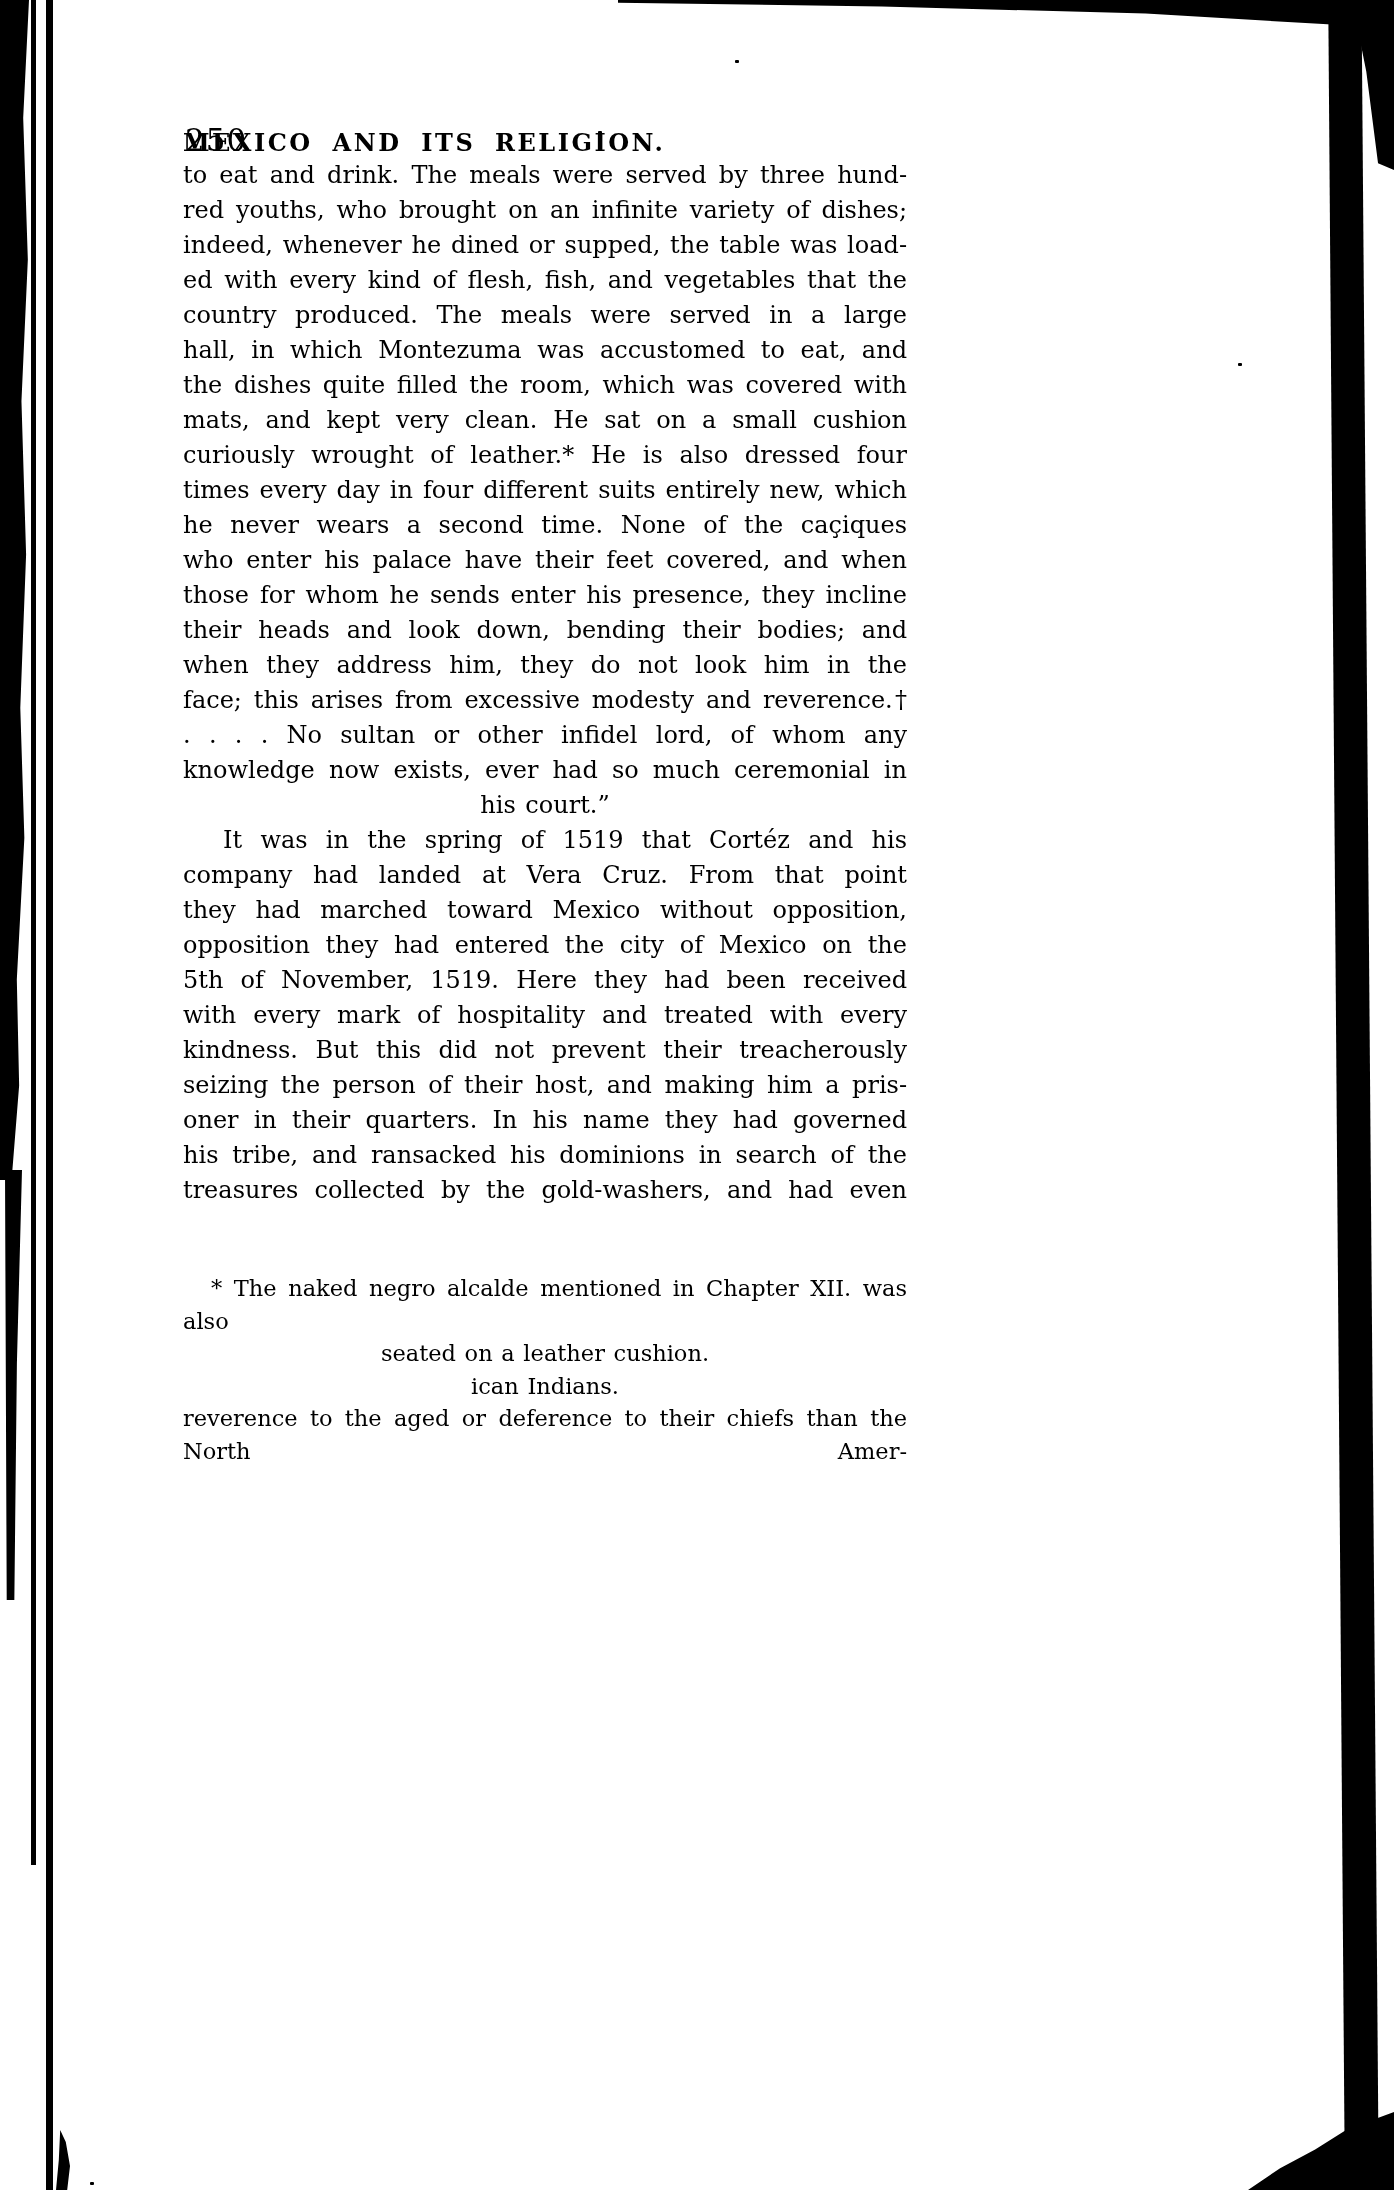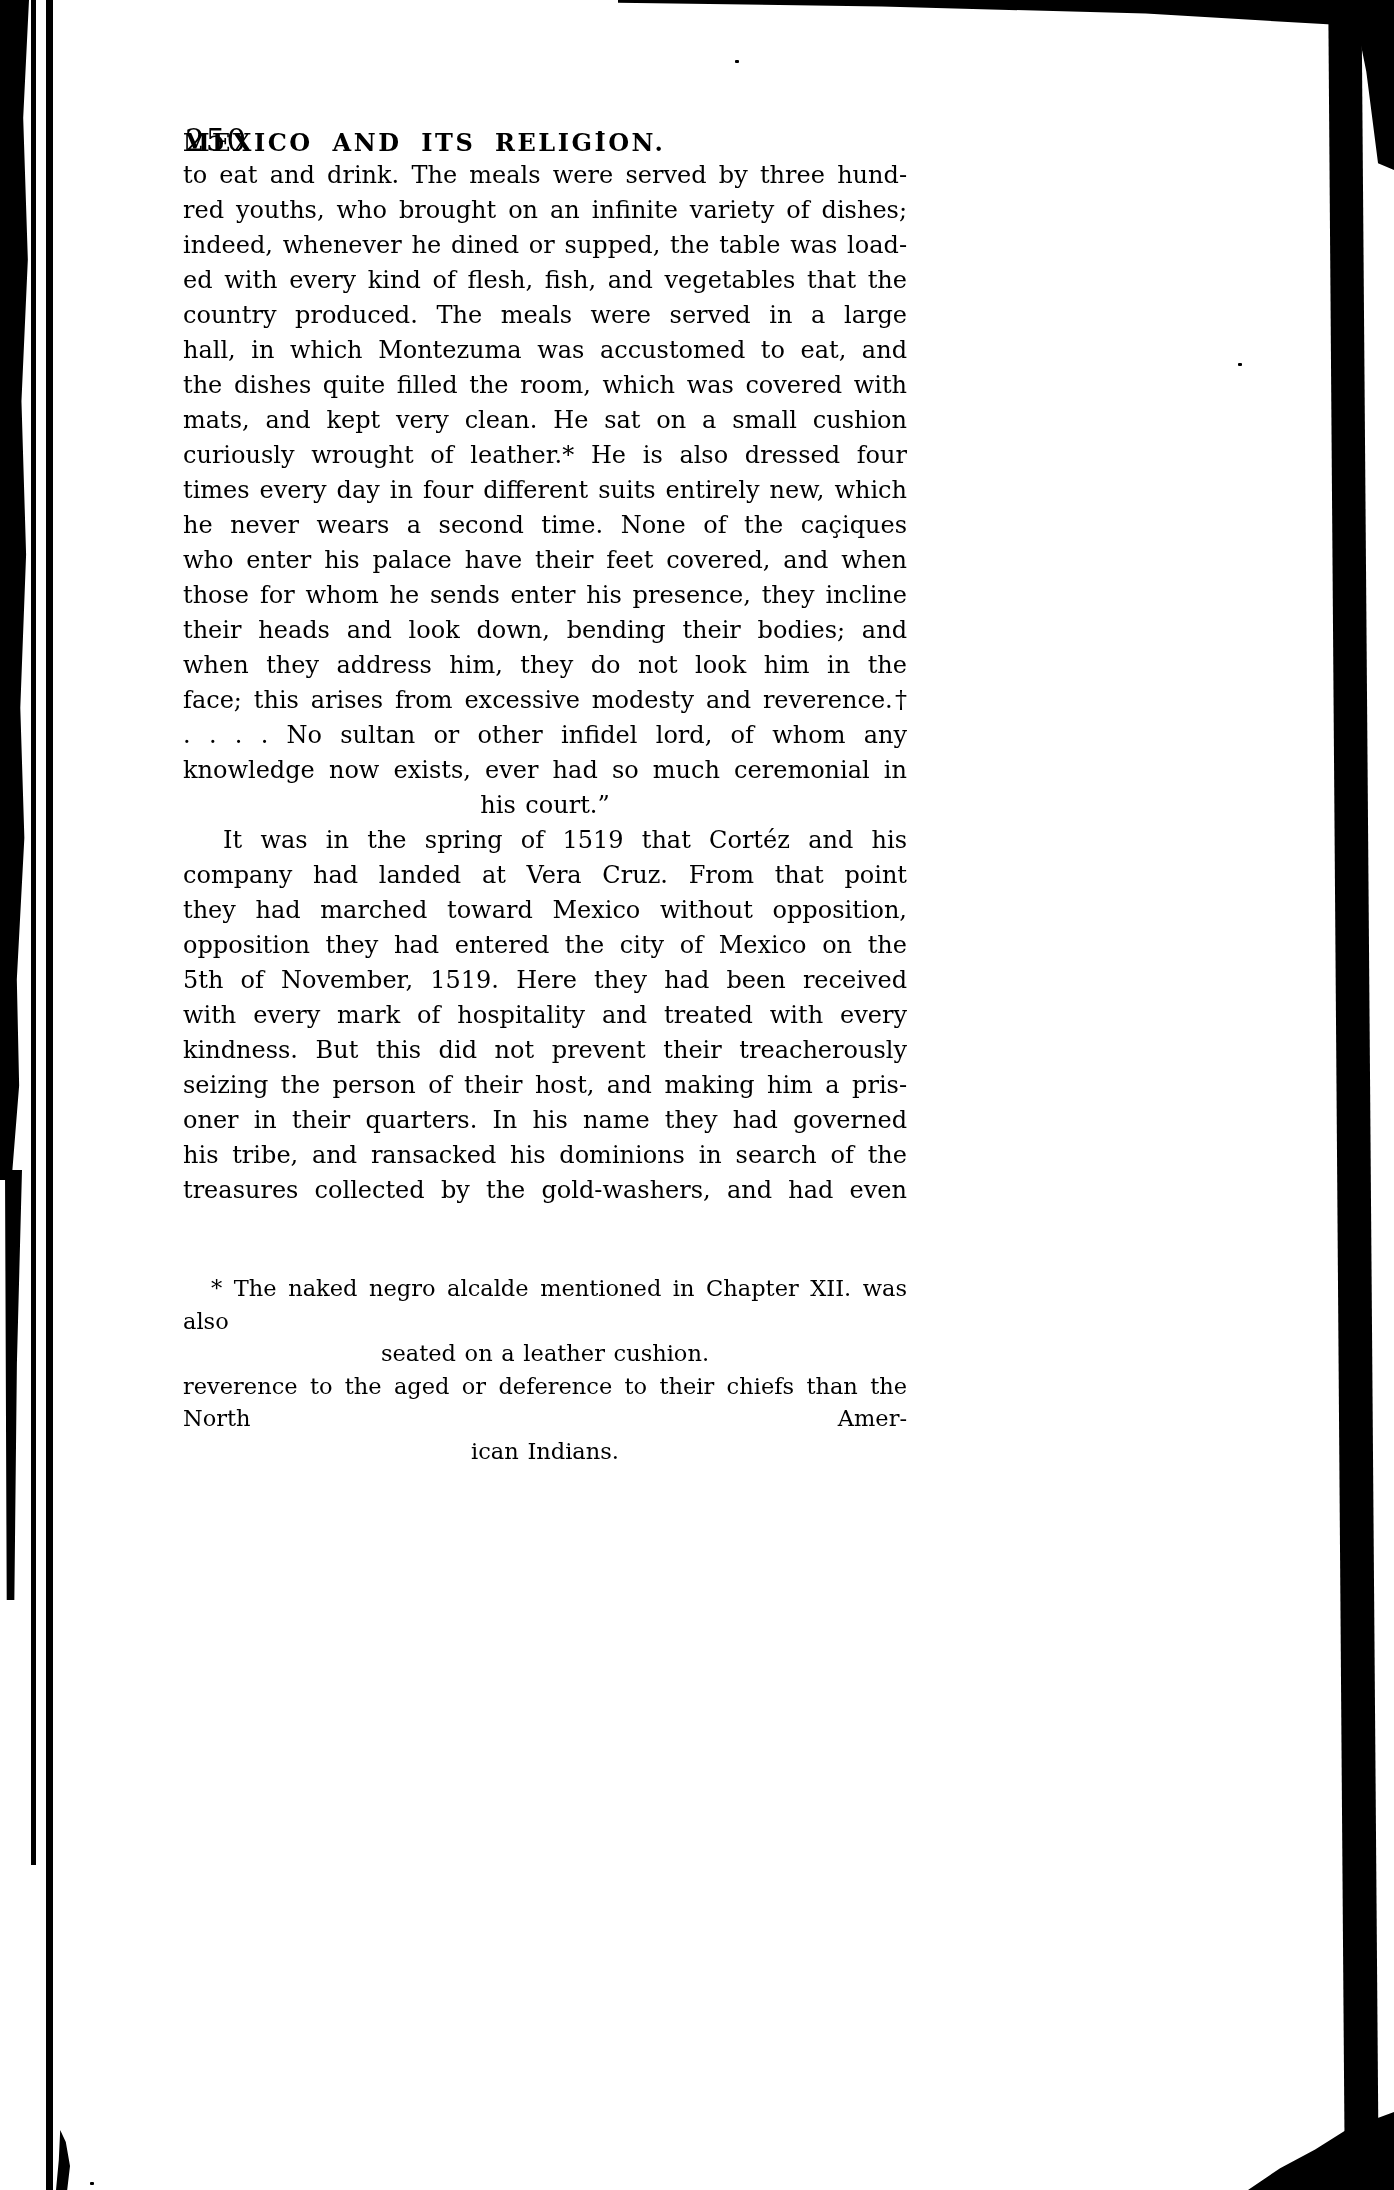--- a/index.html
+++ b/index.html
@@ -98,17 +98,17 @@
       <div class="tline just">kindness.  But this did not prevent their treacherously</div>
       <div class="tline just">seizing the person of their host, and making him a pris-</div>
       <div class="tline just">oner in their quarters.  In his name they had governed</div>
       <div class="tline just">his tribe, and ransacked his dominions in search of the</div>
       <div class="tline just">treasures collected by the gold-washers, and had even</div>
     </div>
 
   <div class="footnotes">
       <div class="tline just ind">* The naked negro alcalde mentioned in Chapter XII. was also</div>
       <div class="tline">seated on a leather cushion.</div>
+      <div class="tline">ican Indians.</div>
       <div class="tline just">reverence to the aged or deference to their chiefs than the North Amer-</div>
-      <div class="tline">ican Indians.</div>
     </div>
 
 </div>
 
 </body></html>

